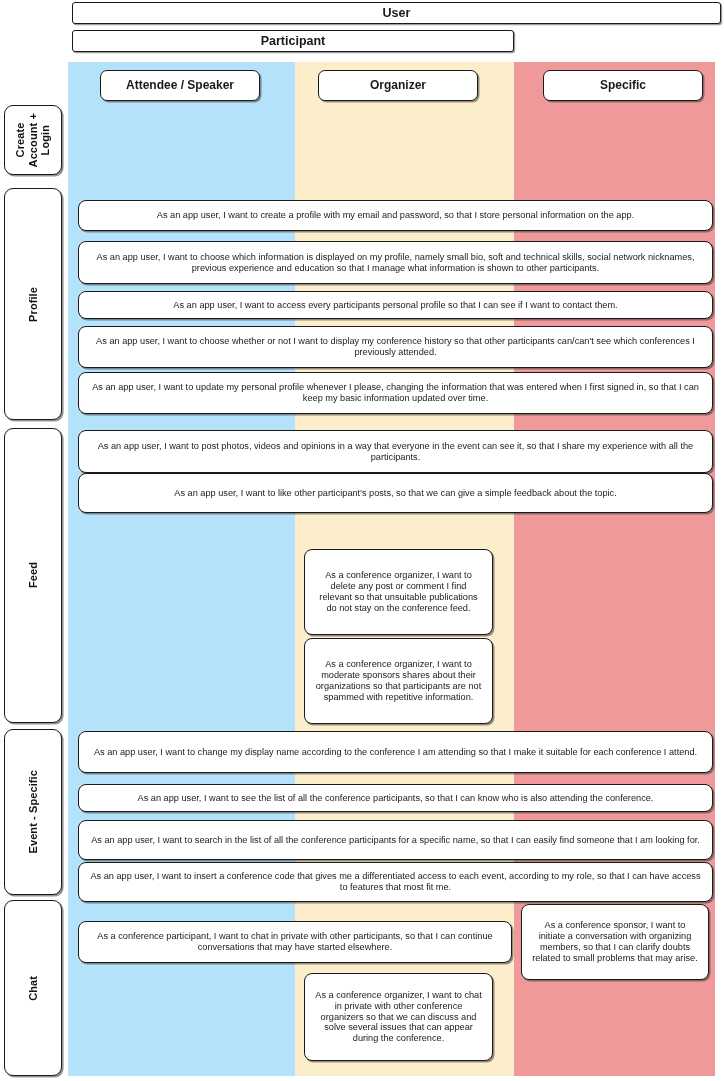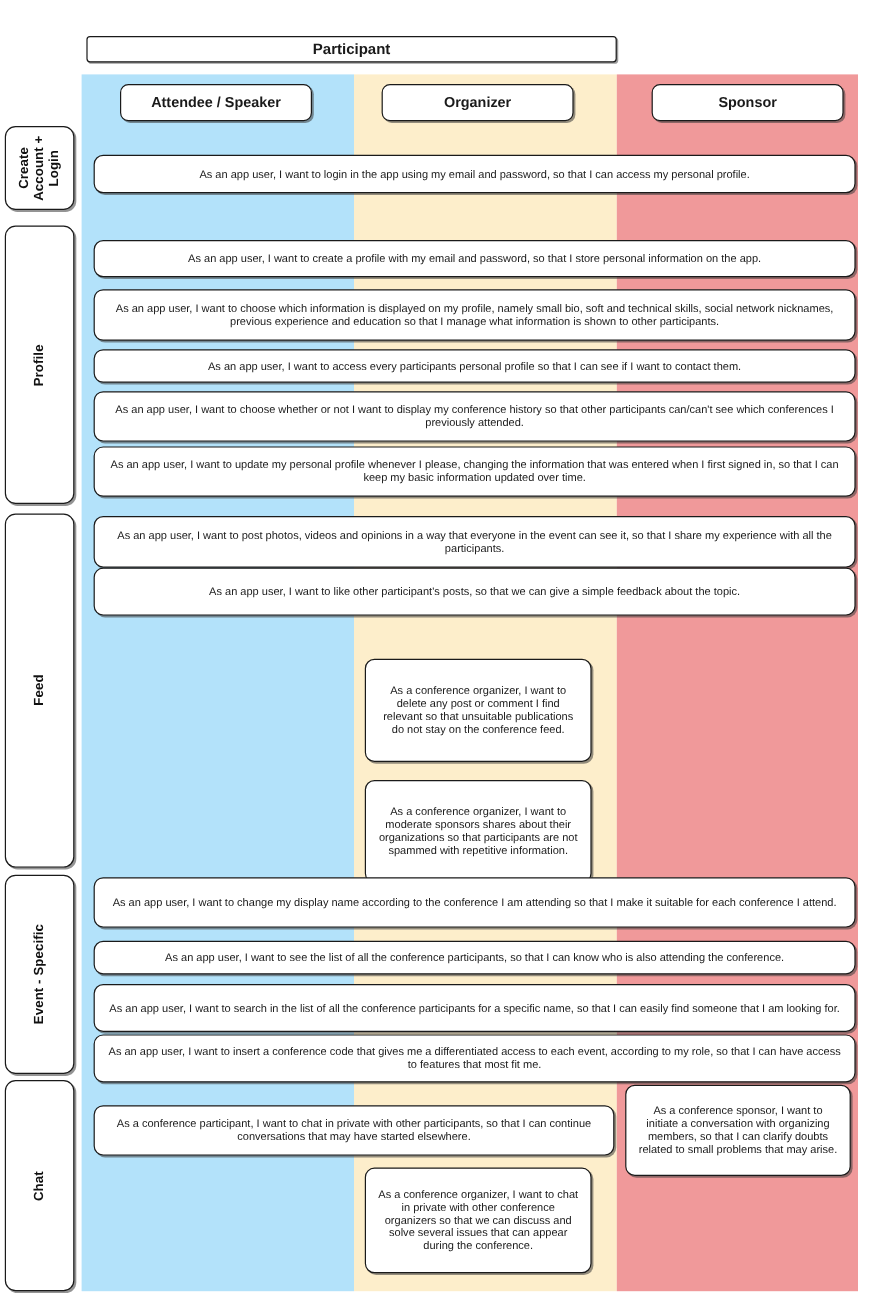--- a/index.html
+++ b/index.html
@@ -110,55 +110,55 @@
 </style>
 </head>
 <body>
 
 <div id="canvas">
 
   <div class="lane lane-blue"></div>
   <div class="lane lane-yellow"></div>
   <div class="lane lane-red"></div>
 
+  <div class="box actor-root">
+    <span>User</span>
+  </div>
   <div class="box actor-participant">
     <span>Participant</span>
   </div>
 
   <div class="box role-box role-attendee">
     <span>Attendee / Speaker</span>
   </div>
   <div class="box role-box role-organizer">
     <span>Organizer</span>
   </div>
   <div class="box role-box role-sponsor">
-    <span>Sponsor</span>
+    <span>Specific</span>
   </div>
 
   <div class="cat cat-create">
     <span class="vtext">Create
 Account +
 Login</span>
   </div>
   <div class="cat cat-profile">
     <span class="vtext">Profile</span>
   </div>
   <div class="cat cat-feed">
     <span class="vtext">Feed</span>
   </div>
   <div class="cat cat-event">
     <span class="vtext">Event - Specific</span>
   </div>
   <div class="cat cat-chat">
     <span class="vtext">Chat</span>
   </div>
 
-  <div class="box story w-full" style="top:129px;height:32px;">
-    <span>As an app user, I want to login in the app using my email and password, so that I can access my personal profile.</span>
-  </div>
 
   <div class="box story w-full" style="top:200px;height:31px;text-align:center;">
     <span>As an app user, I want to create a profile with my email and password, so that I store personal information on the app.</span>
   </div>
   <div class="box story w-full" style="top:241px;height:43px;">
     <span>As an app user, I want to choose which information is displayed on my profile, namely small bio, soft and technical skills, social network nicknames, previous experience and education so that I manage what information is shown to other participants.</span>
   </div>
   <div class="box story w-full" style="top:291px;height:28px;">
     <span>As an app user, I want to access every participants personal profile so that I can see if I want to contact them.</span>
   </div>
@@ -171,21 +171,21 @@
 
   <div class="box story w-full" style="top:430px;height:43px;">
     <span>As an app user, I want to post photos, videos and opinions in a way that everyone in the event can see it, so that I share my experience with all the participants.</span>
   </div>
   <div class="box story w-full" style="top:473px;height:40px;">
     <span>As an app user, I want to like other participant's posts, so that we can give a simple feedback about the topic.</span>
   </div>
   <div class="box story org-col" style="top:549px;height:86px;">
     <span>As a conference organizer, I want to delete any post or comment I find relevant so that unsuitable publications do not stay on the conference feed.</span>
   </div>
-  <div class="box story org-col" style="top:638px;height:86px;margin-top:12px;">
+  <div class="box story org-col" style="top:638px;height:86px;">
     <span>As a conference organizer, I want to moderate sponsors shares about their organizations so that participants are not spammed with repetitive information.</span>
   </div>
 
   <div class="box story w-full" style="top:731px;height:42px;">
     <span>As an app user, I want to change my display name according to the conference I am attending so that I make it suitable for each conference I attend.</span>
   </div>
   <div class="box story w-full" style="top:784px;height:28px;">
     <span>As an app user, I want to see the list of all the conference participants, so that I can know who is also attending the conference.</span>
   </div>
   <div class="box story w-full" style="top:820px;height:40px;">

